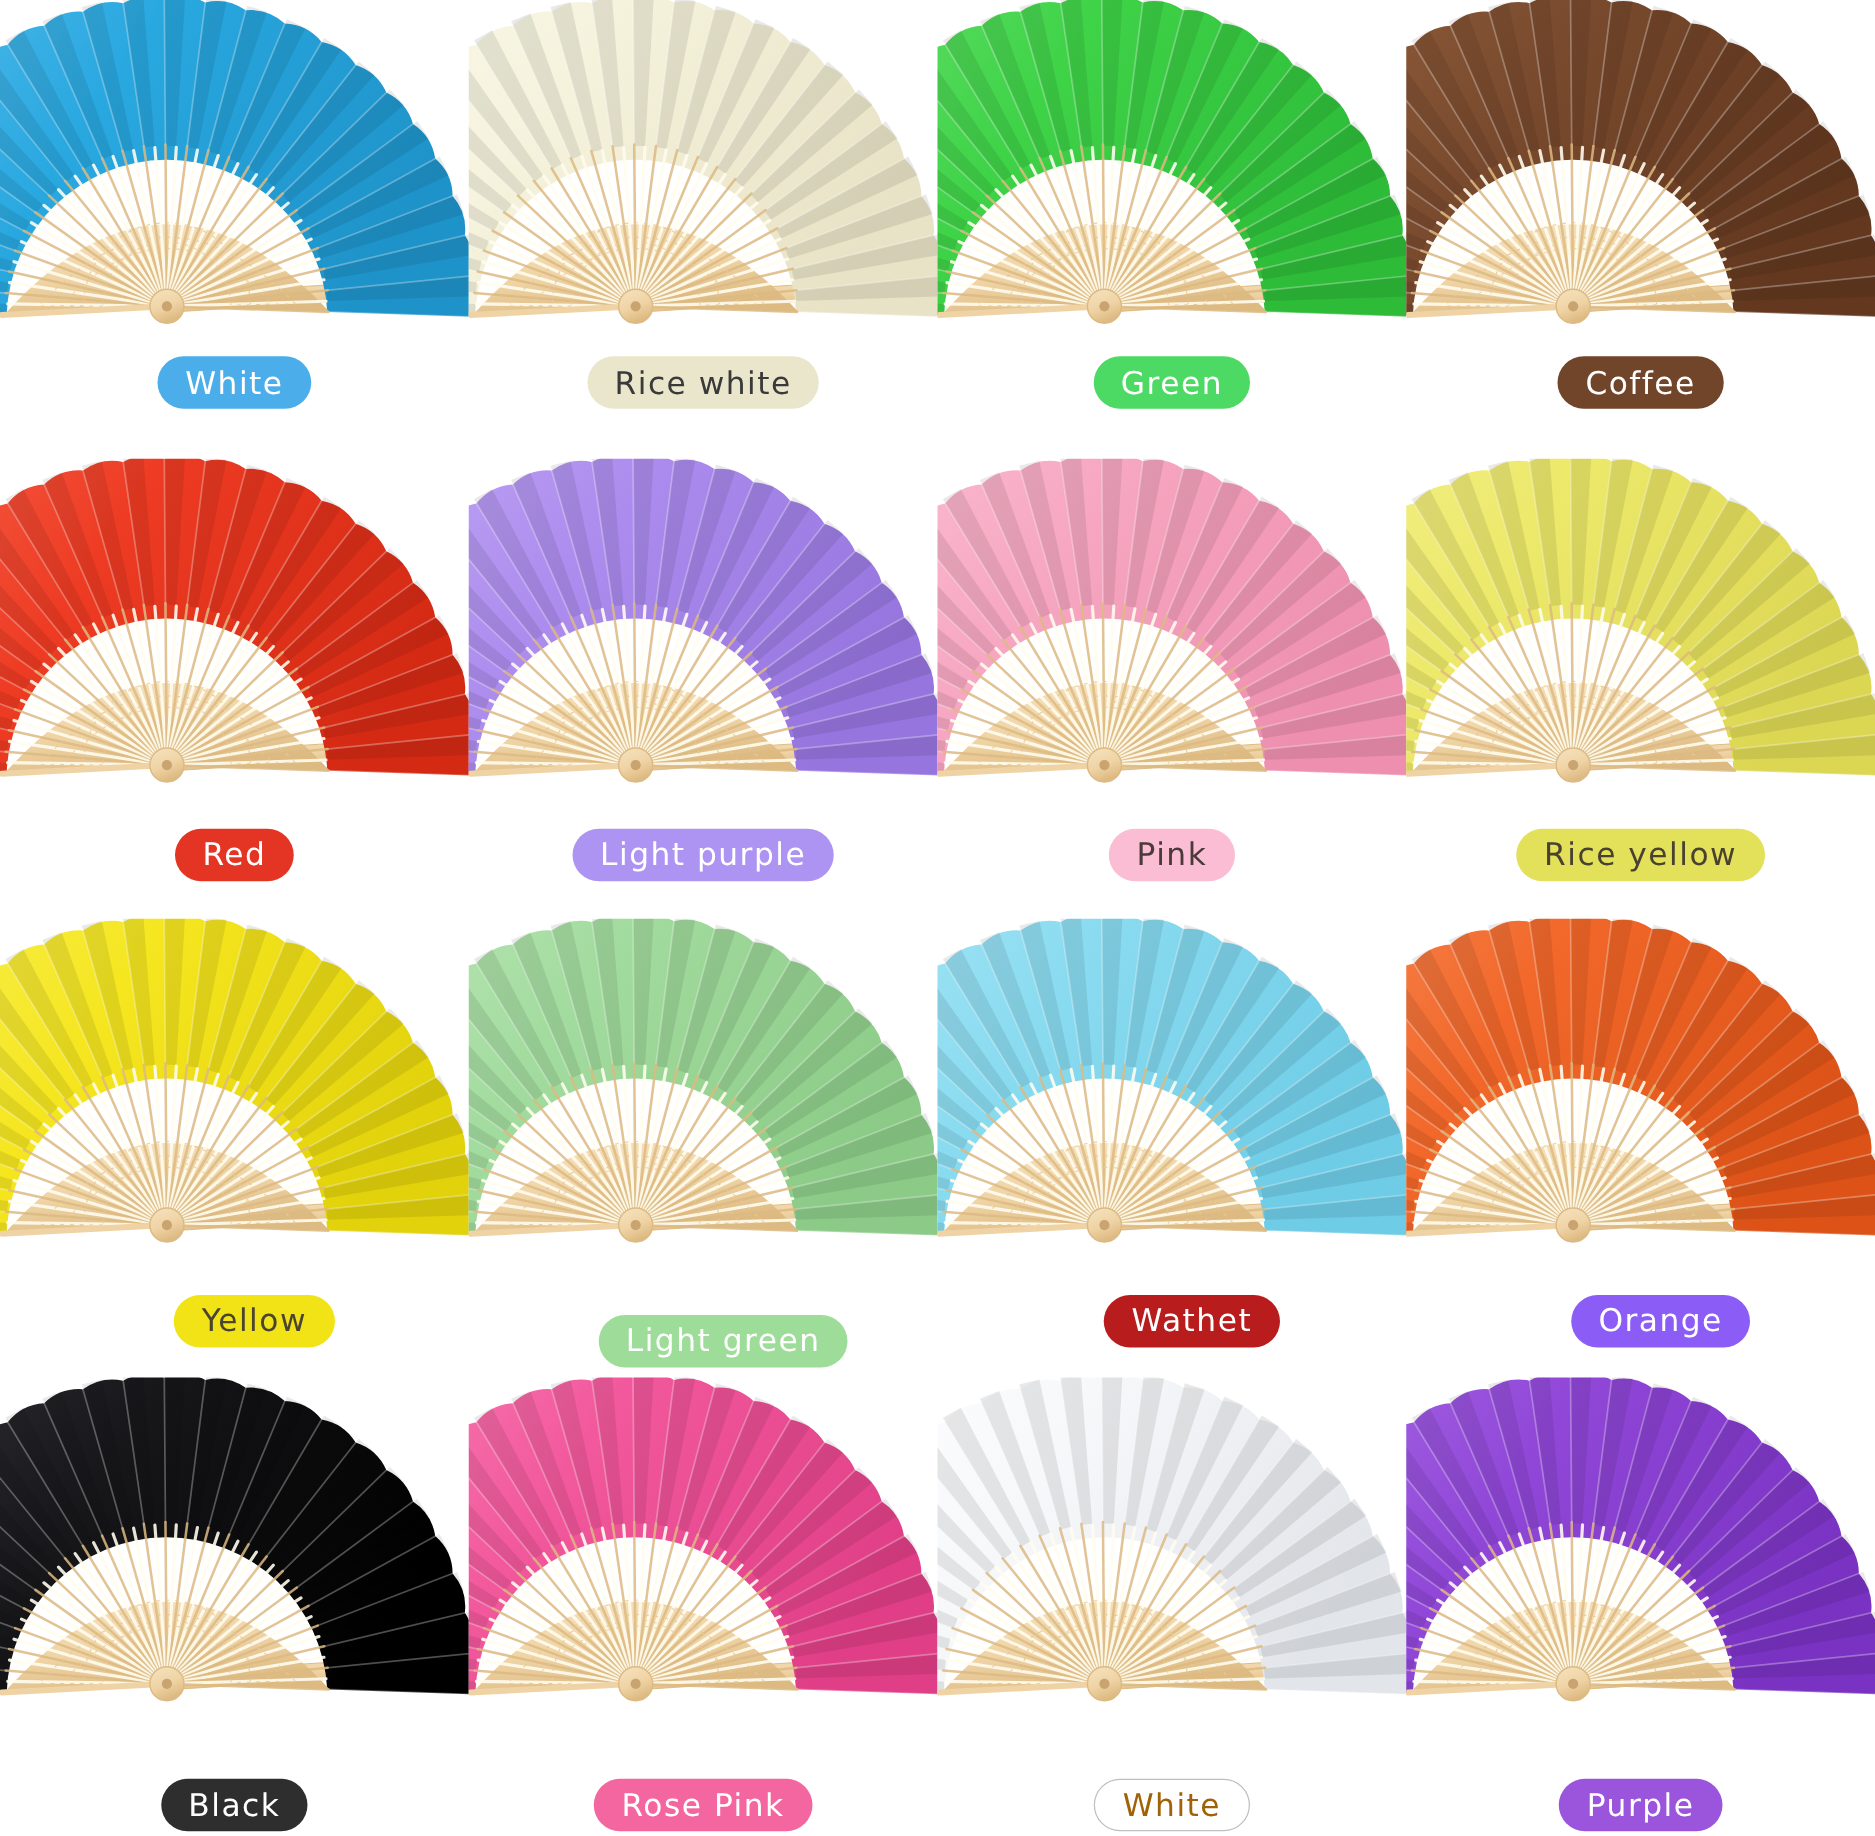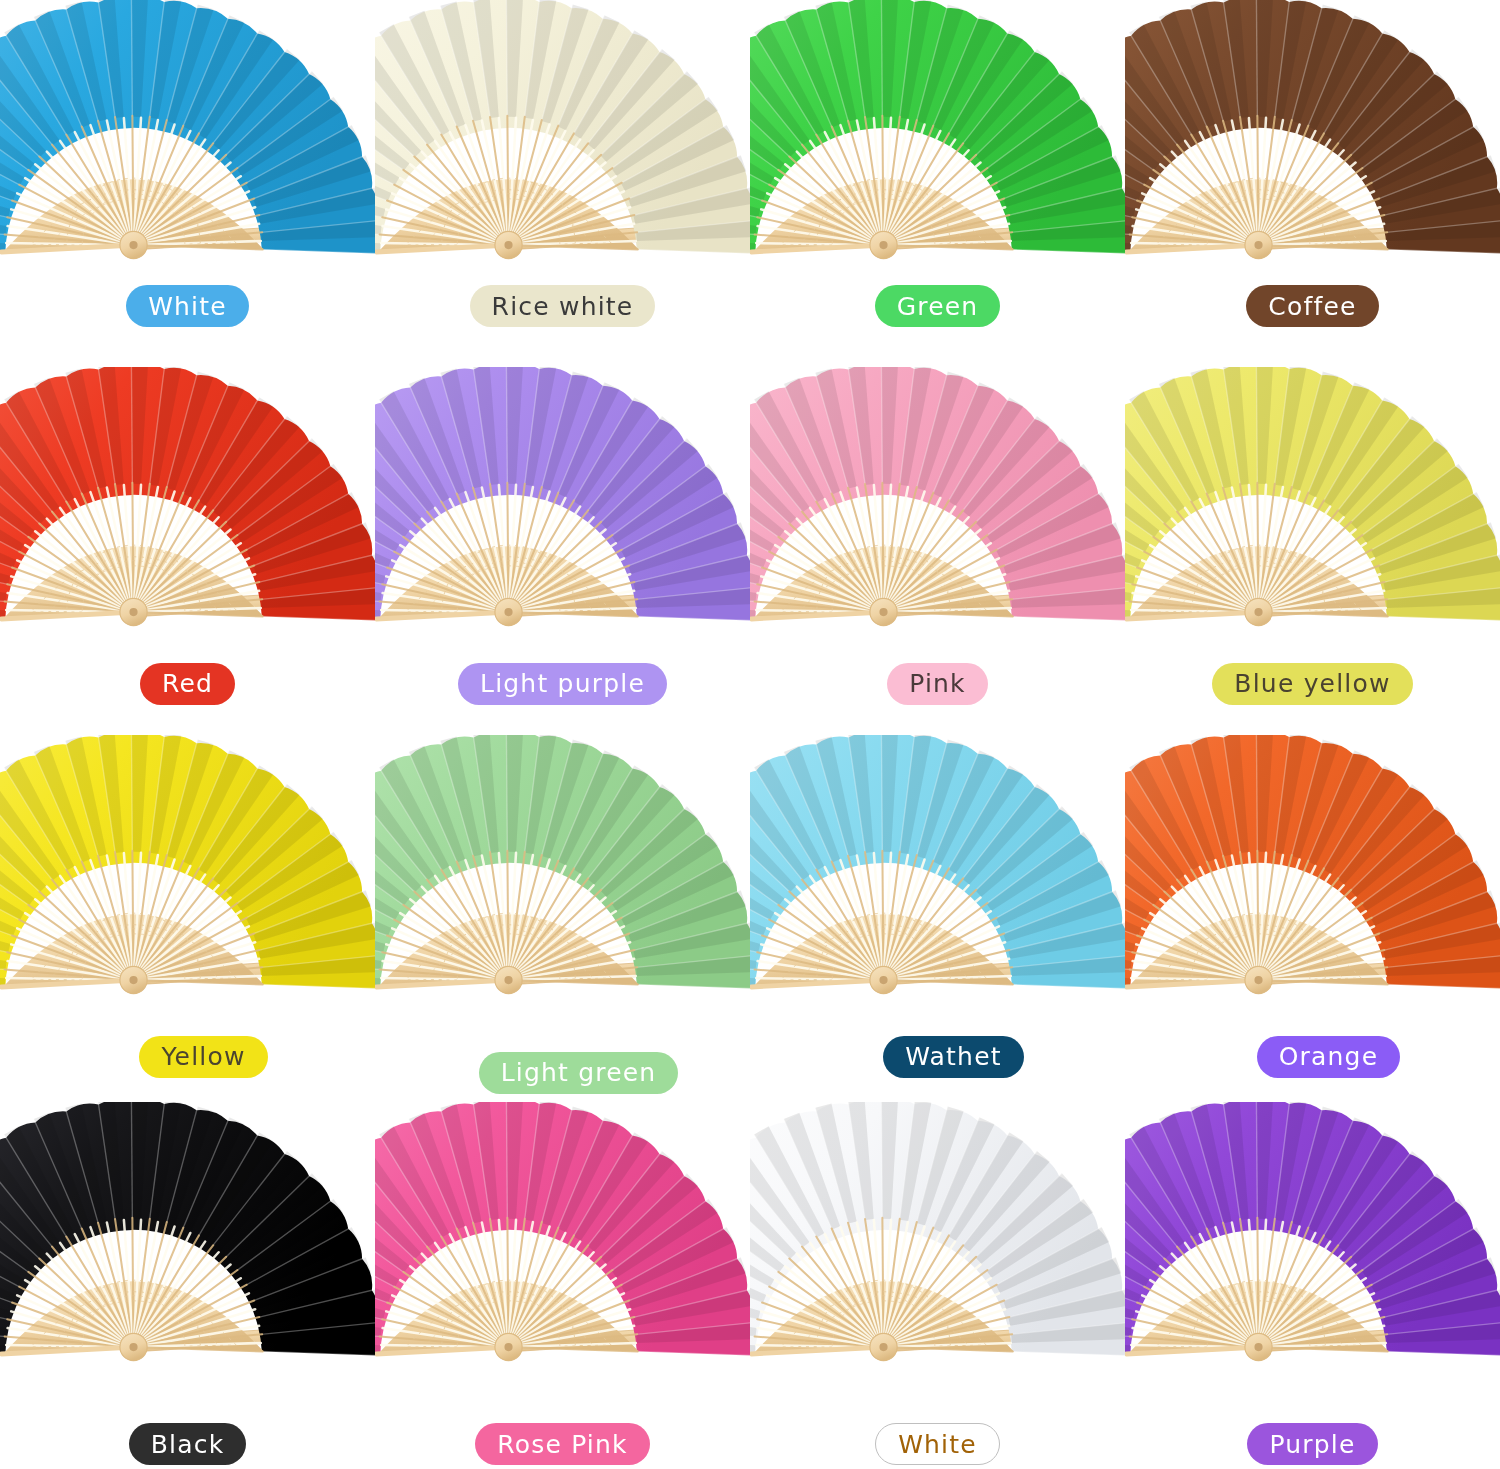--- a/index.html
+++ b/index.html
@@ -1135,21 +1135,21 @@
             <path d="M 79.20 251.92 L 44.88 251.87 Q 131.18 157.88 219.10 250.35 L 184.79 251.00 A 52.800000000000004 52.800000000000004 0 0 0 79.20 251.92 Z" fill="none" stroke="#E6C999" stroke-width="1" stroke-dasharray="3 5" opacity="0.7"></path>
           </g>
           <line x1="128.0" y1="252.2" x2="-3.8" y2="259.1" stroke="#EFD3A4" stroke-width="5" stroke-linecap="round"></line>
           <g>
             <circle cx="132" cy="252" r="14" fill="url(#bg7)" stroke="#DDBA82" stroke-width="1.2"></circle>
             <circle cx="132" cy="252" r="4.2" fill="#C9A470"></circle>
           </g>
         </svg>
       </div>
       <div class="label-row">
-        <span class="pill" style="background: rgb(227, 224, 90); color: rgb(74, 66, 48);">Blue yellow</span>
+        <span class="pill" style="background: rgb(227, 224, 90); color: rgb(74, 66, 48);">Rice yellow</span>
       </div>
     </div>
     <div class="cell r2">
       <div class="fan-wrap">
         <svg viewBox="0 0 375 290" xmlns="http://www.w3.org/2000/svg">
           <defs>
             <linearGradient id="pg8" x1="0" y1="0" x2="1" y2="0.35">
               <stop offset="0%" stop-color="#FAF058"></stop>
               <stop offset="45%" stop-color="#F5E620"></stop>
               <stop offset="100%" stop-color="#E2D20C"></stop>
@@ -1540,21 +1540,21 @@
             <path d="M 79.20 251.92 L 44.88 251.87 Q 131.18 157.88 219.10 250.35 L 184.79 251.00 A 52.800000000000004 52.800000000000004 0 0 0 79.20 251.92 Z" fill="none" stroke="#E6C999" stroke-width="1" stroke-dasharray="3 5" opacity="0.7"></path>
           </g>
           <line x1="128.0" y1="252.2" x2="-3.8" y2="259.1" stroke="#EFD3A4" stroke-width="5" stroke-linecap="round"></line>
           <g>
             <circle cx="132" cy="252" r="14" fill="url(#bg10)" stroke="#DDBA82" stroke-width="1.2"></circle>
             <circle cx="132" cy="252" r="4.2" fill="#C9A470"></circle>
           </g>
         </svg>
       </div>
       <div class="label-row">
-        <span class="pill" style="background: #0c4a6e; color: rgb(255, 255, 255);">Wathet</span>
+        <span class="pill" style="background: #b91c1c; color: rgb(255, 255, 255);">Wathet</span>
       </div>
     </div>
     <div class="cell r2">
       <div class="fan-wrap">
         <svg viewBox="0 0 375 290" xmlns="http://www.w3.org/2000/svg">
           <defs>
             <linearGradient id="pg11" x1="0" y1="0" x2="1" y2="0.35">
               <stop offset="0%" stop-color="#F78A57"></stop>
               <stop offset="45%" stop-color="#F2682A"></stop>
               <stop offset="100%" stop-color="#DD5317"></stop>

